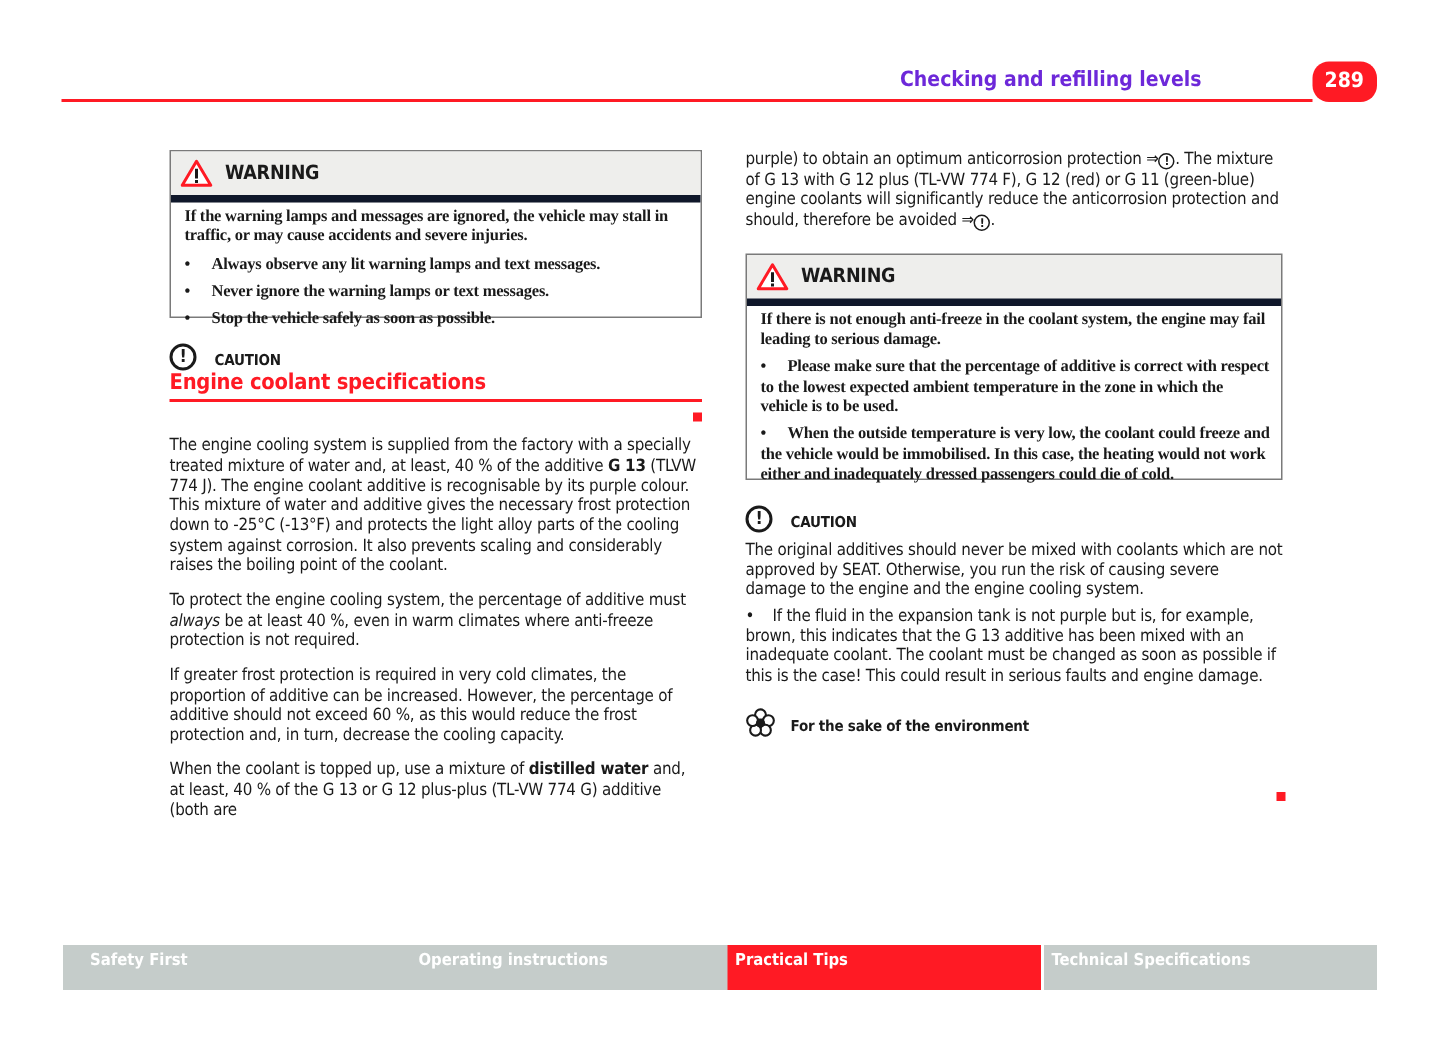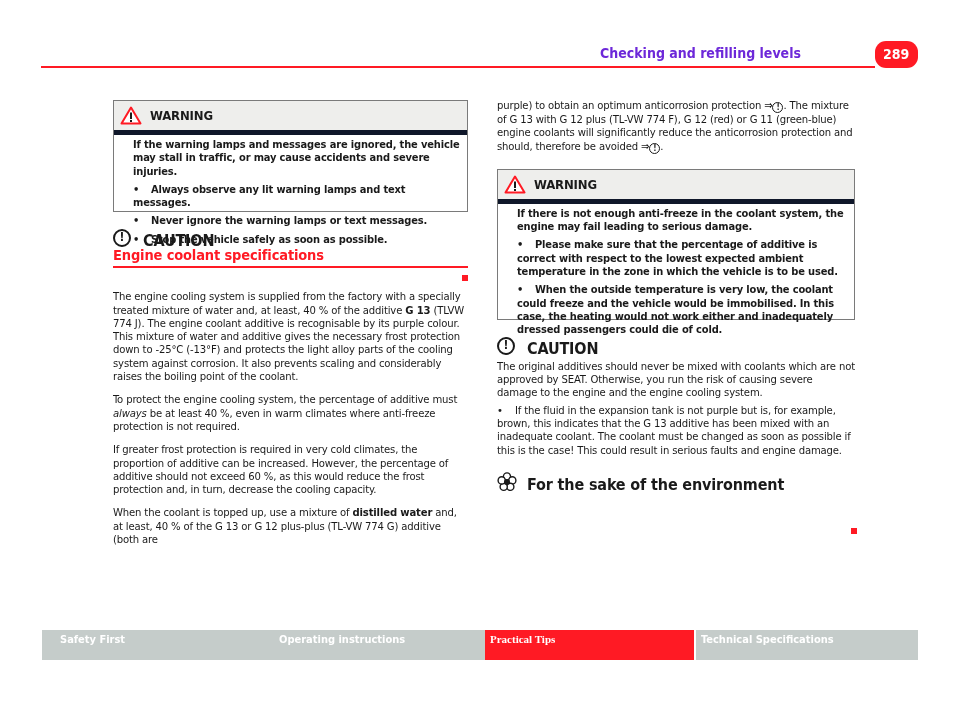--- a/index.html
+++ b/index.html
@@ -14,26 +14,26 @@
   .hdr-title { left:600px; top:45px; width:258px; text-align:left; font-weight:bold; font-size:14px; color:#6d28d9; }
   .hdr-page { left:875px; top:41px; width:43px; height:27px; background:#ff1a24; color:#fff; font-weight:bold; font-size:14px; line-height:27px; padding-left:8px; box-sizing:border-box;border-radius:11px; }
 
   .col { font-size:11.2px; line-height:13.3px; letter-spacing:-0.15px; }
   .col p { margin:0 0 10px 0; }
 
   .warnbox { border:1px solid #7a7a7a; box-sizing:border-box; }
   .warnbox .whead { background:#eeeeec; border-bottom:5px solid #0f172a; height:29px; display:flex; align-items:center; padding-left:6px; }
   .warnbox .whead .wtitle { font-weight:bold; font-size:13px; margin-left:8px; }
   .warnbox .wbody { padding:3px 5px 4px 5px; font-weight:bold; font-size:11px; line-height:13.3px; }
-  .warnbox .wbody p { margin:0 0 5px 14px; }
+  .warnbox .wbody p { margin:0 0 5px 4px;font-family:Liberation Serif, serif; }
   .warnbox .wbody p:last-child { margin-bottom:0; }
   .bullet { display:inline-block; width:18px; }
 
   .chead { display:flex; align-items:center; height:22px; }
-  .chead .ctitle { font-weight:bold; font-size:16px; margin-left:12px; padding-top:6px; }
+  .chead .ctitle { font-weight:bold; font-size:10px; margin-left:12px; padding-top:6px; }
   .circ-icon { width:18px; height:18px; border:2px solid #1a1a1a; border-radius:50%; box-sizing:border-box; display:flex; align-items:center; justify-content:center; font-weight:bold; font-size:12px; }
   .inline-circ { display:inline-flex; width:11px; height:11px; border:1.3px solid #1a1a1a; border-radius:50%; box-sizing:border-box; align-items:center; justify-content:center; font-size:8px; font-weight:bold; vertical-align:-1px; }
 
   .section-h { font-size:14.5px; font-weight:bold; color:#ff1a24; }
   .section-line { height:2px; background:#ff1a24; }
   .endmark { width:6px; height:6px; background:#ff1a24; }
 
   .tab { top:630px; height:30px; background:#c5ccca; color:#fff; font-size:11px; font-weight:bold; box-sizing:border-box; padding:3px 0 0 18px; }
   .tab.active { background:#ff1a24; }
 </style>
@@ -132,18 +132,18 @@
     <div class="abs endmark" style="left:354px; top:57px;"></div>
   </div>
 </div>
 
 <div class="abs tab" style="left:42px; width:262px;">
   <span>Safety First</span>
 </div>
 <div class="abs tab" style="left:274px; width:250px; padding-left:5px;">
   <span>Operating instructions</span>
 </div>
-<div class="abs tab active" style="left:485px; width:209px; padding-left:5px;font-family:Liberation Serif, serif;">
+<div class="abs tab active" style="left:485px; width:209px; padding-left:5px;">
   <span>Practical Tips</span>
 </div>
 <div class="abs tab" style="left:696px; width:222px; padding-left:5px;">
   <span>Technical Specifications</span>
 </div>
 
 </body></html>

